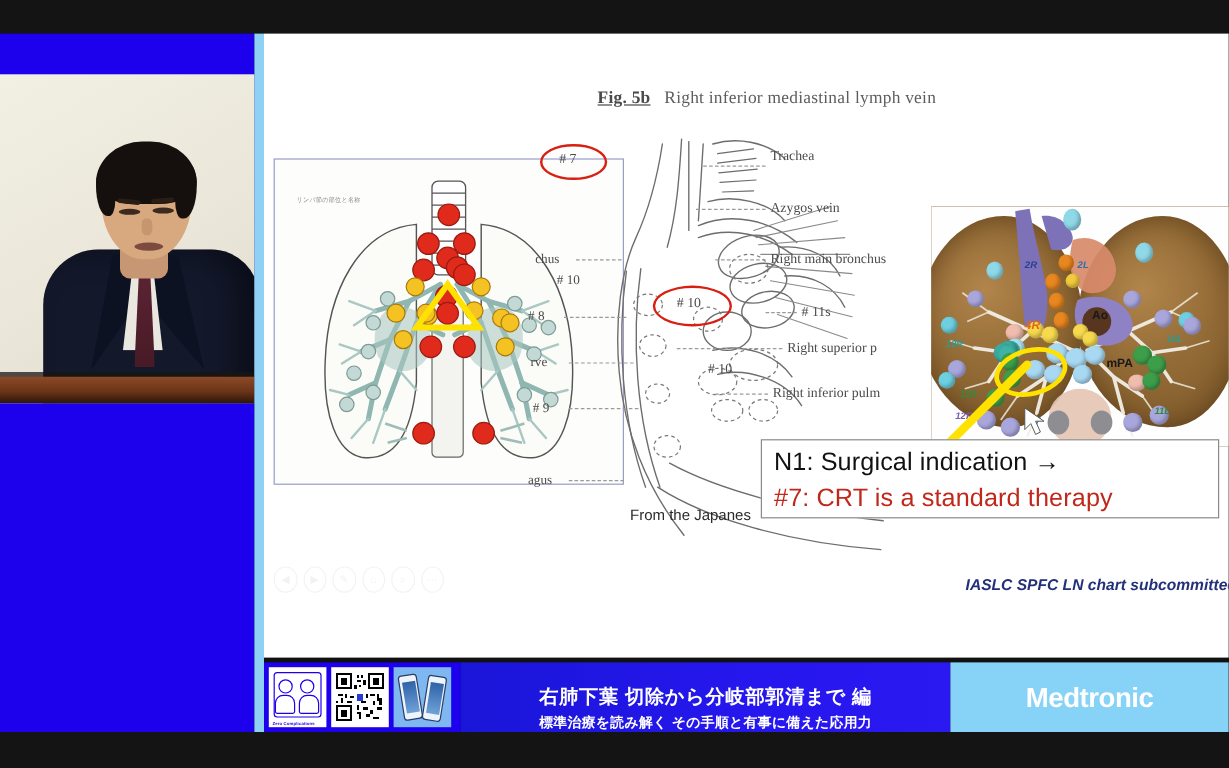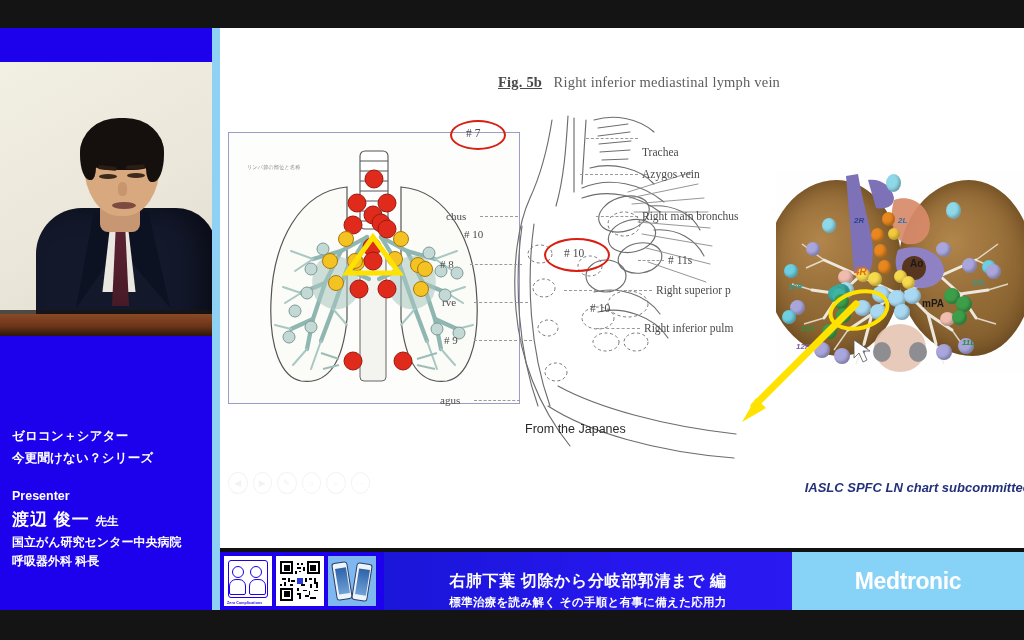--- a/index.html
+++ b/index.html
@@ -220,31 +220,20 @@
       <div class="brow-l"></div>
       <div class="brow-r"></div>
       <div class="eye-l"></div>
       <div class="eye-r"></div>
       <div class="nose"></div>
       <div class="mouth"></div>
       <div class="desk-dark"></div>
       <div class="desk"></div>
     </div>
 
-    <div class="presenter-block">
-      <div class="pres-l1">ゼロコン＋シアター</div>
-      <div class="pres-l2">今更聞けない？シリーズ</div>
-      <div class="pres-label">Presenter</div>
-      <div class="pres-name">
-        <span>渡辺 俊一</span>
-        <span class="suffix">先生</span>
-      </div>
-      <div class="pres-aff1">国立がん研究センター中央病院</div>
-      <div class="pres-aff2">呼吸器外科 科長</div>
-    </div>
   </div>
 
   <div class="col-sep"></div>
 
   <div class="slide">
 
     <div class="fig-title">
       <b>Fig. 5b</b>
       &nbsp;&nbsp;<span>Right inferior mediastinal lymph vein</span>
     </div>
@@ -424,21 +413,21 @@
           <ellipse cx="120" cy="212" rx="16" ry="11"></ellipse>
           <ellipse cx="150" cy="198" rx="20" ry="13"></ellipse>
           <ellipse cx="128" cy="236" rx="13" ry="9"></ellipse>
           <ellipse cx="158" cy="236" rx="12" ry="9"></ellipse>
           <ellipse cx="146" cy="118" rx="16" ry="12"></ellipse>
           <ellipse cx="112" cy="160" rx="12" ry="10"></ellipse>
         </g>
       </svg>
 
       
-      <span class="anno" style="left:164px;top:40px;">Trachea</span>
+      <span class="anno" style="left:164px;top:18px;">Trachea</span>
       <span class="anno" style="left:164px;top:62px;">Azygos vein</span>
       <span class="anno" style="left:164px;top:104px;">Right main bronchus</span>
       <span class="anno" style="left:190px;top:148px;"># 11s</span>
       <span class="anno" style="left:178px;top:178px;">Right superior p</span>
       <span class="anno" style="left:112px;top:196px;"># 10</span>
       <span class="anno" style="left:166px;top:216px;">Right inferior pulm</span>
 
       <div class="leader" style="left:108px;top:32px;width:52px;"></div>
       <div class="leader" style="left:102px;top:68px;width:58px;"></div>
       <div class="leader" style="left:118px;top:110px;width:42px;"></div>
@@ -582,20 +571,24 @@
       <svg width="248" height="200" viewBox="0 0 248 200" style="position:absolute;inset:0;">
         <polygon points="78,168 78,186 83,181 87,190 91,188 87,179 94,179" fill="#ffffff" stroke="#555" stroke-width=".8"></polygon>
       </svg>
     </div>
 
     <svg class="yellow-arrow" viewBox="0 0 120 130">
       <line x1="116" y1="6" x2="14" y2="108" stroke="#ffe200" stroke-width="7" stroke-linecap="round"></line>
       <polygon points="2,124 26,110 16,100" fill="#ffe200"></polygon>
     </svg>
 
+    <div class="callout">
+      <div class="line1">N1:  Surgical indication →</div>
+      <div class="line2">#7: CRT is a standard therapy</div>
+    </div>
 
     <div class="subcommittee">IASLC SPFC LN chart subcommittee</div>
 
     <div class="toolbar">
       <div class="tb-btn">
           <span class="tb-glyph">◀</span>
         </div>
       <div class="tb-btn">
           <span class="tb-glyph">▶</span>
         </div>

